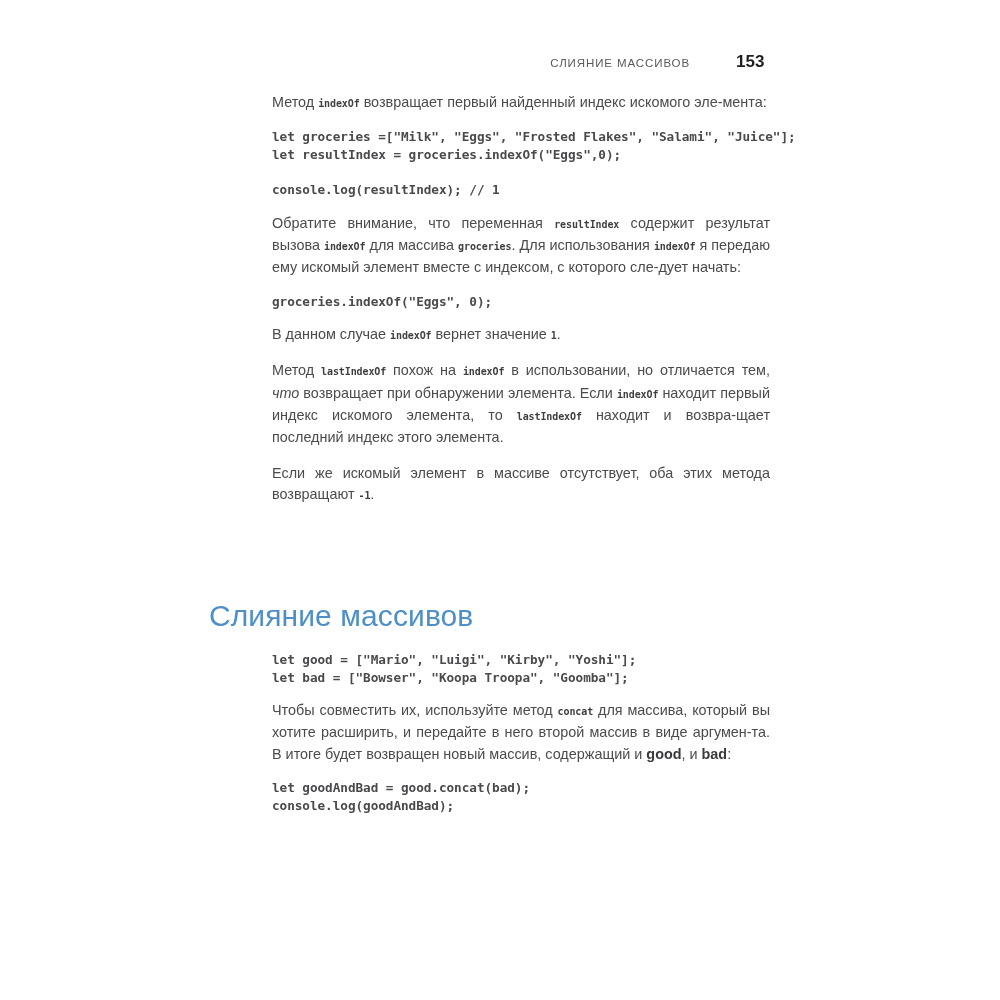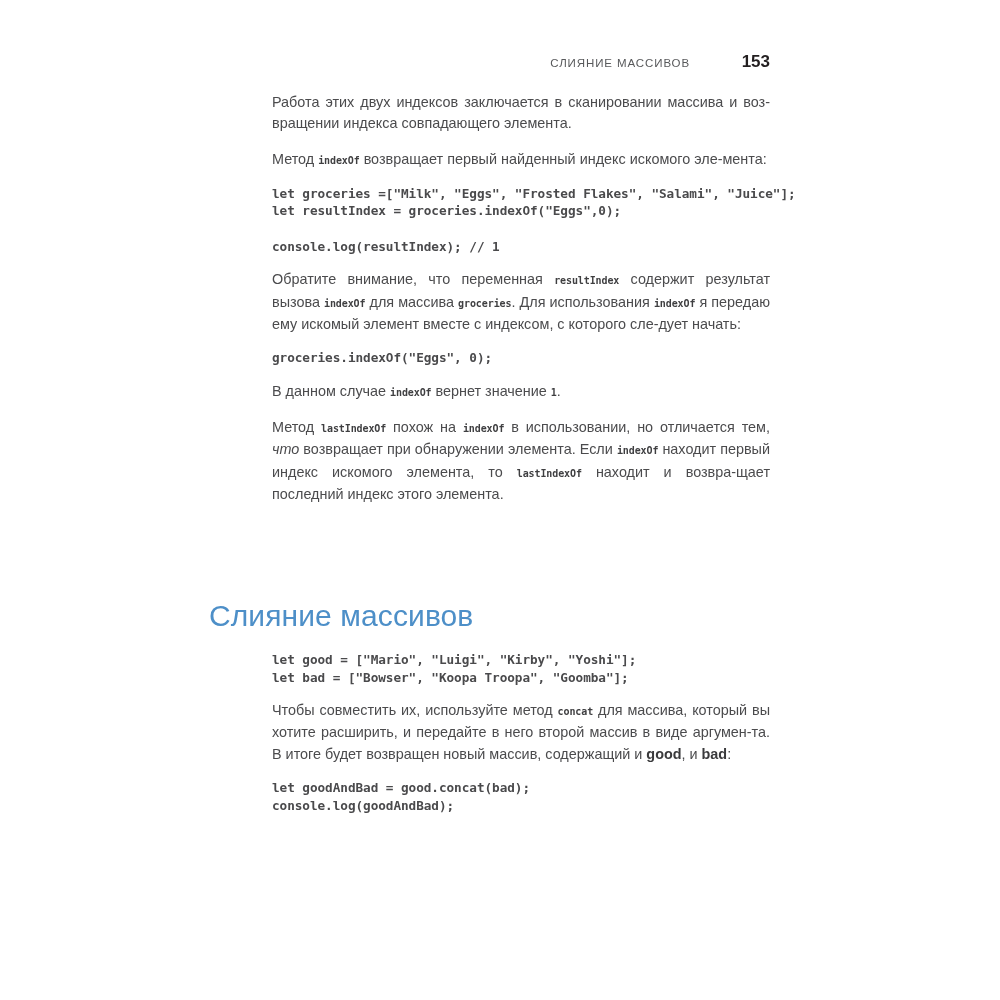--- a/index.html
+++ b/index.html
@@ -36,21 +36,21 @@
     color: #58595b;
     text-transform: uppercase;
     margin-right: 46px;
     white-space: nowrap;
   }
   .running-head .folio {
     font-size: 17px;
     font-weight: bold;
     color: #231f20;
     min-width: 34px;
-    text-align: right;
+    text-align: left;
   }
 
   
   .column {
     position: absolute;
     left: 272px;
     top: 92px;
     width: 498px;
   }
 
@@ -120,37 +120,37 @@
 
 <div class="page">
 
   <div class="running-head">
     <span class="head-title">СЛИЯНИЕ МАССИВОВ</span>
     <span class="folio">153</span>
   </div>
 
   <div class="column">
 
-    <p class="body"><span>Работа этих двух индексов заключается в сканировании массива и воз-</span> <span>вращении индекса совпадающего элемента.</span></p>
 
     <p class="body"><span>Метод </span><code class="mono">indexOf</code><span> возвращает первый найденный индекс искомого эле-мента:</span></p>
 
     <pre class="code"><span>let groceries =["Milk", "Eggs", "Frosted Flakes", "Salami", "Juice"];</span>
 <span>let resultIndex = groceries.indexOf("Eggs",0);</span>
 <span class="code-gap"></span>
 <span>console.log(resultIndex); // 1</span></pre>
 
     <p class="body"><span>Обратите внимание, что переменная </span><code class="mono">resultIndex</code><span> содержит результат вызова </span><code class="mono">indexOf</code><span> для массива </span><code class="mono">groceries</code><span>. Для использования </span><code class="mono">indexOf</code><span> я передаю ему искомый элемент вместе с индексом, с которого сле-дует начать:</span></p>
 
     <pre class="code"><span>groceries.indexOf("Eggs", 0);</span></pre>
 
     <p class="body"><span>В данном случае </span><code class="mono">indexOf</code><span> вернет значение </span><code class="mono">1</code><span>.</span></p>
 
     <p class="body"><span>Метод </span><code class="mono">lastIndexOf</code><span> похож на </span><code class="mono">indexOf</code><span> в использовании, но отличается тем, </span><em class="ital">что</em><span> возвращает при обнаружении элемента. Если </span><code class="mono">indexOf</code><span> находит первый индекс искомого элемента, то </span><code class="mono">lastIndexOf</code><span> находит и возвра-щает последний индекс этого элемента.</span></p>
 
+    <p class="body"><span>Если же искомый элемент в массиве отсутствует, оба этих метода возвращают </span><code class="mono">-1</code><span>.</span></p>
 
   </div>
 
   <h2 class="section-heading">Слияние массивов</h2>
 
   <div class="block-after-heading">
 
 
     <pre class="code"><span>let good = ["Mario", "Luigi", "Kirby", "Yoshi"];</span>
 <span>let bad = ["Bowser", "Koopa Troopa", "Goomba"];</span></pre>

